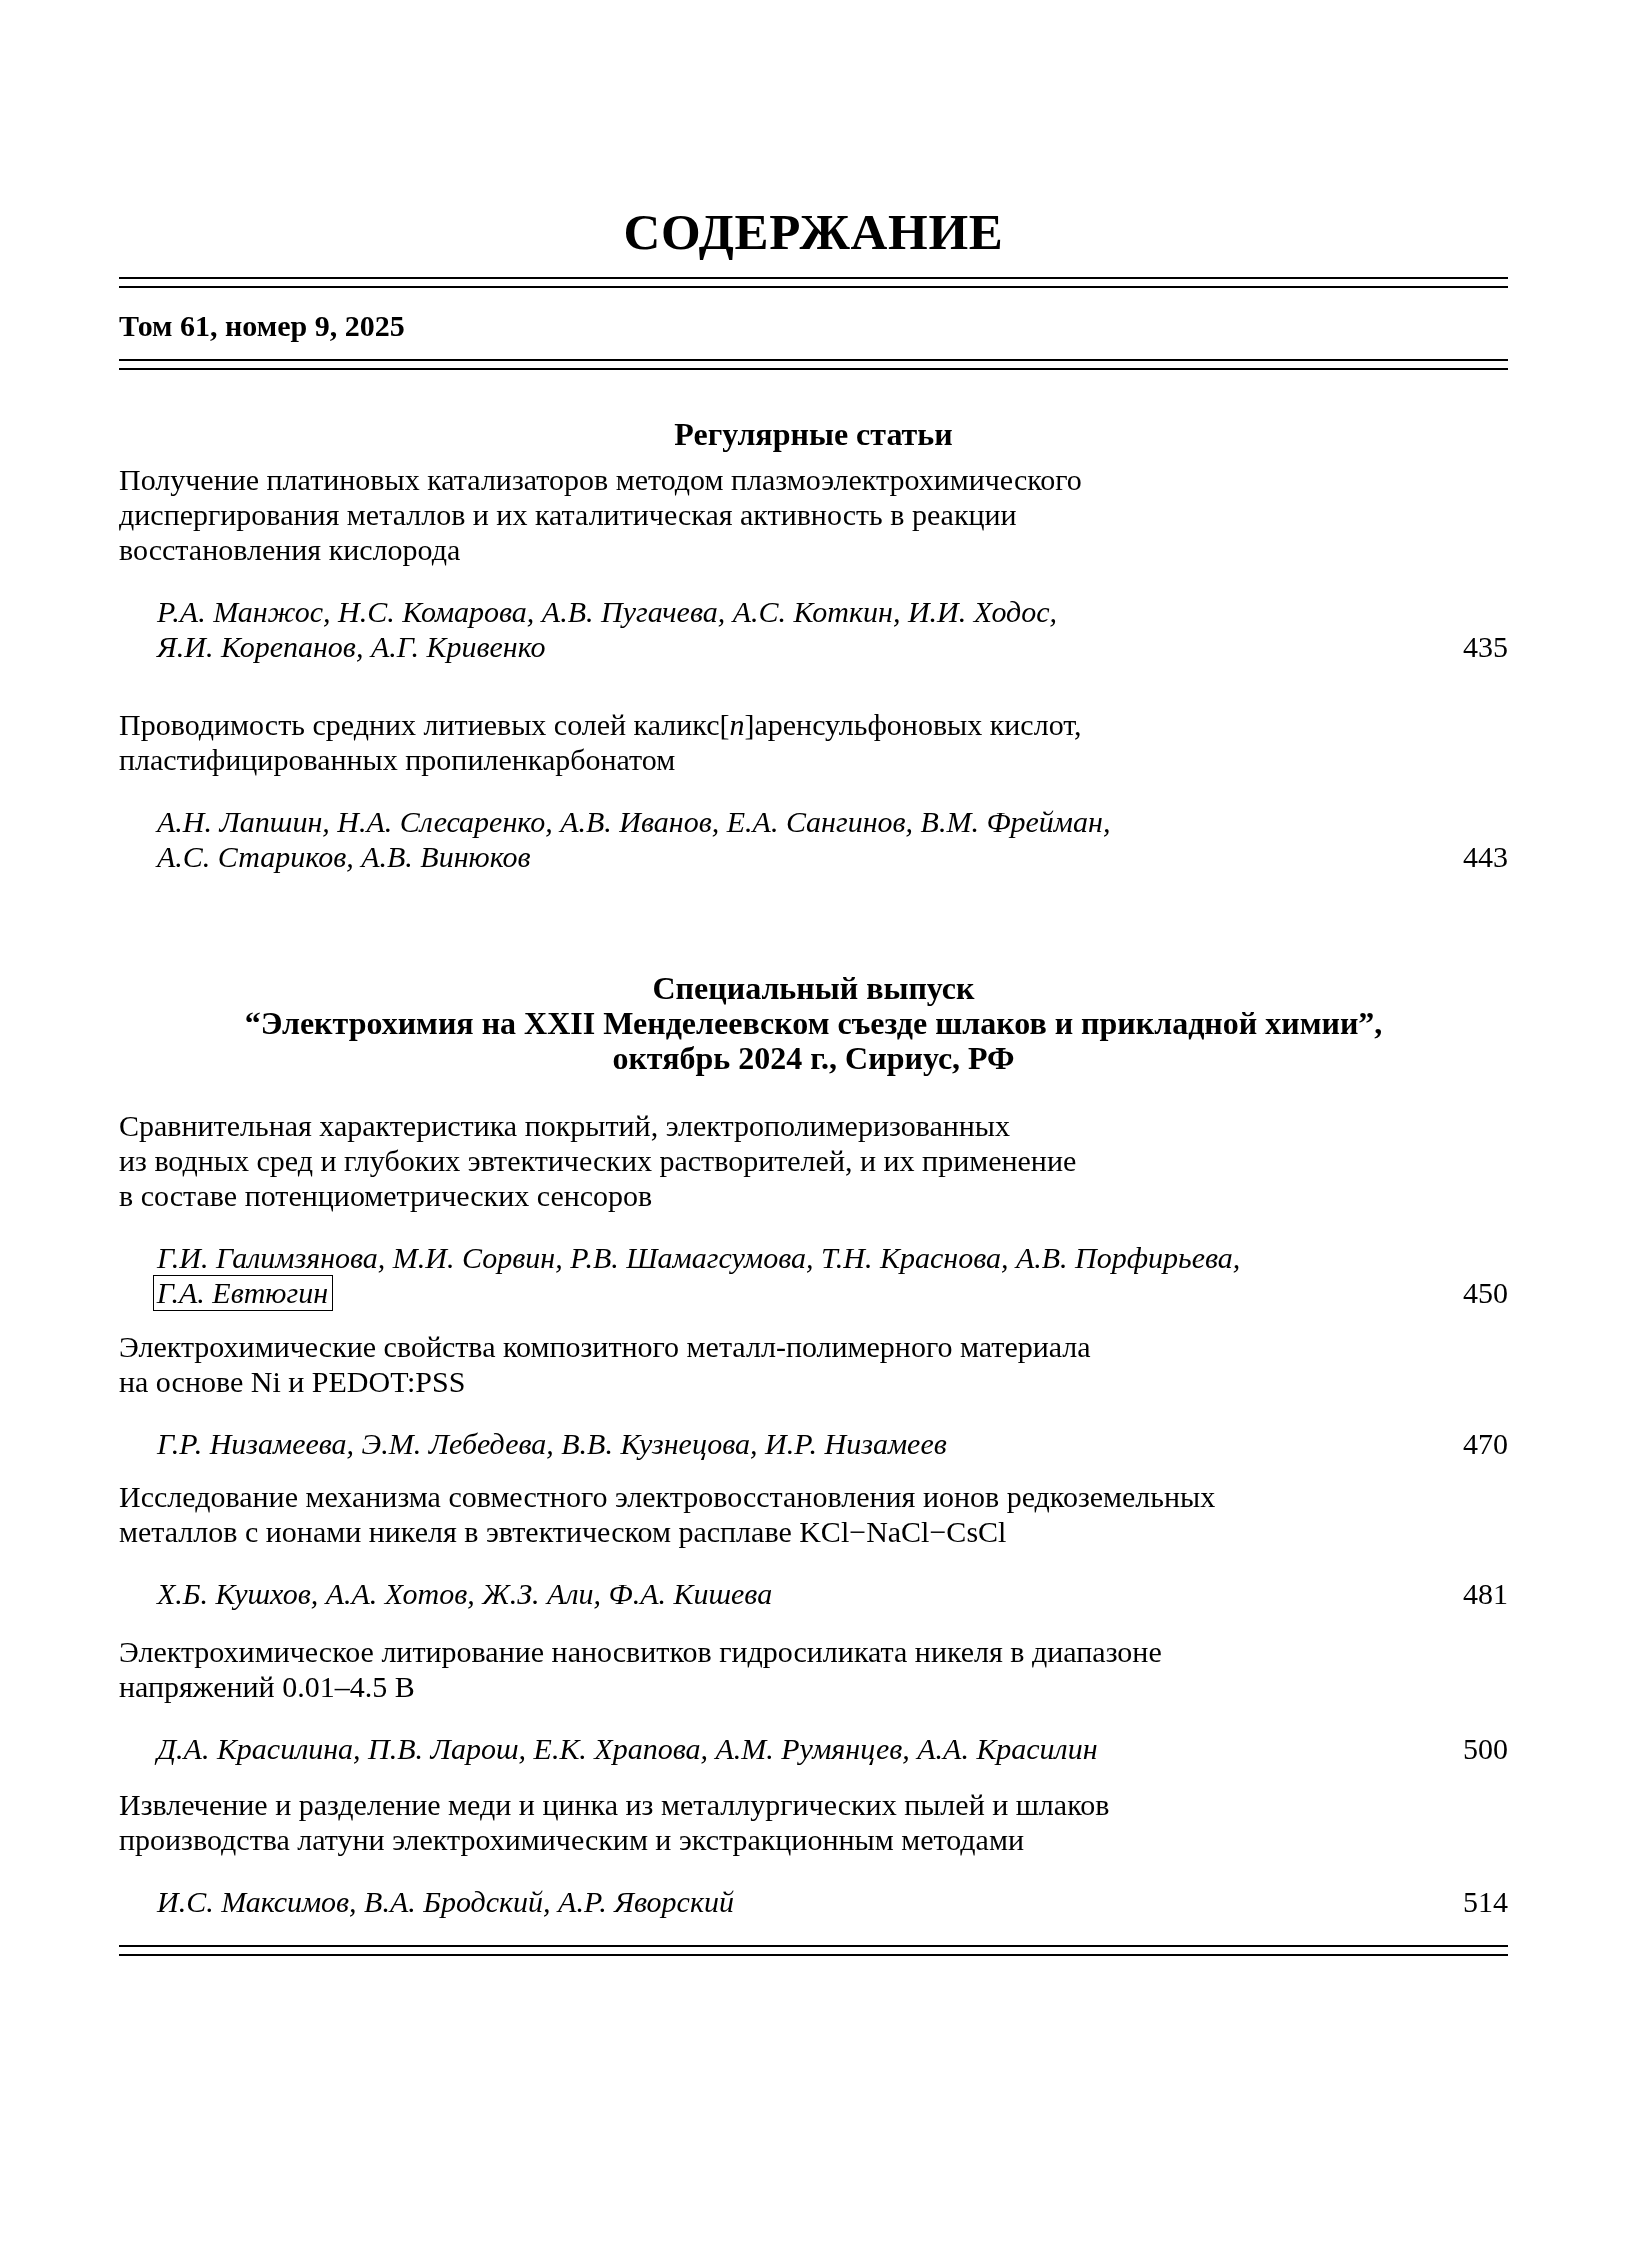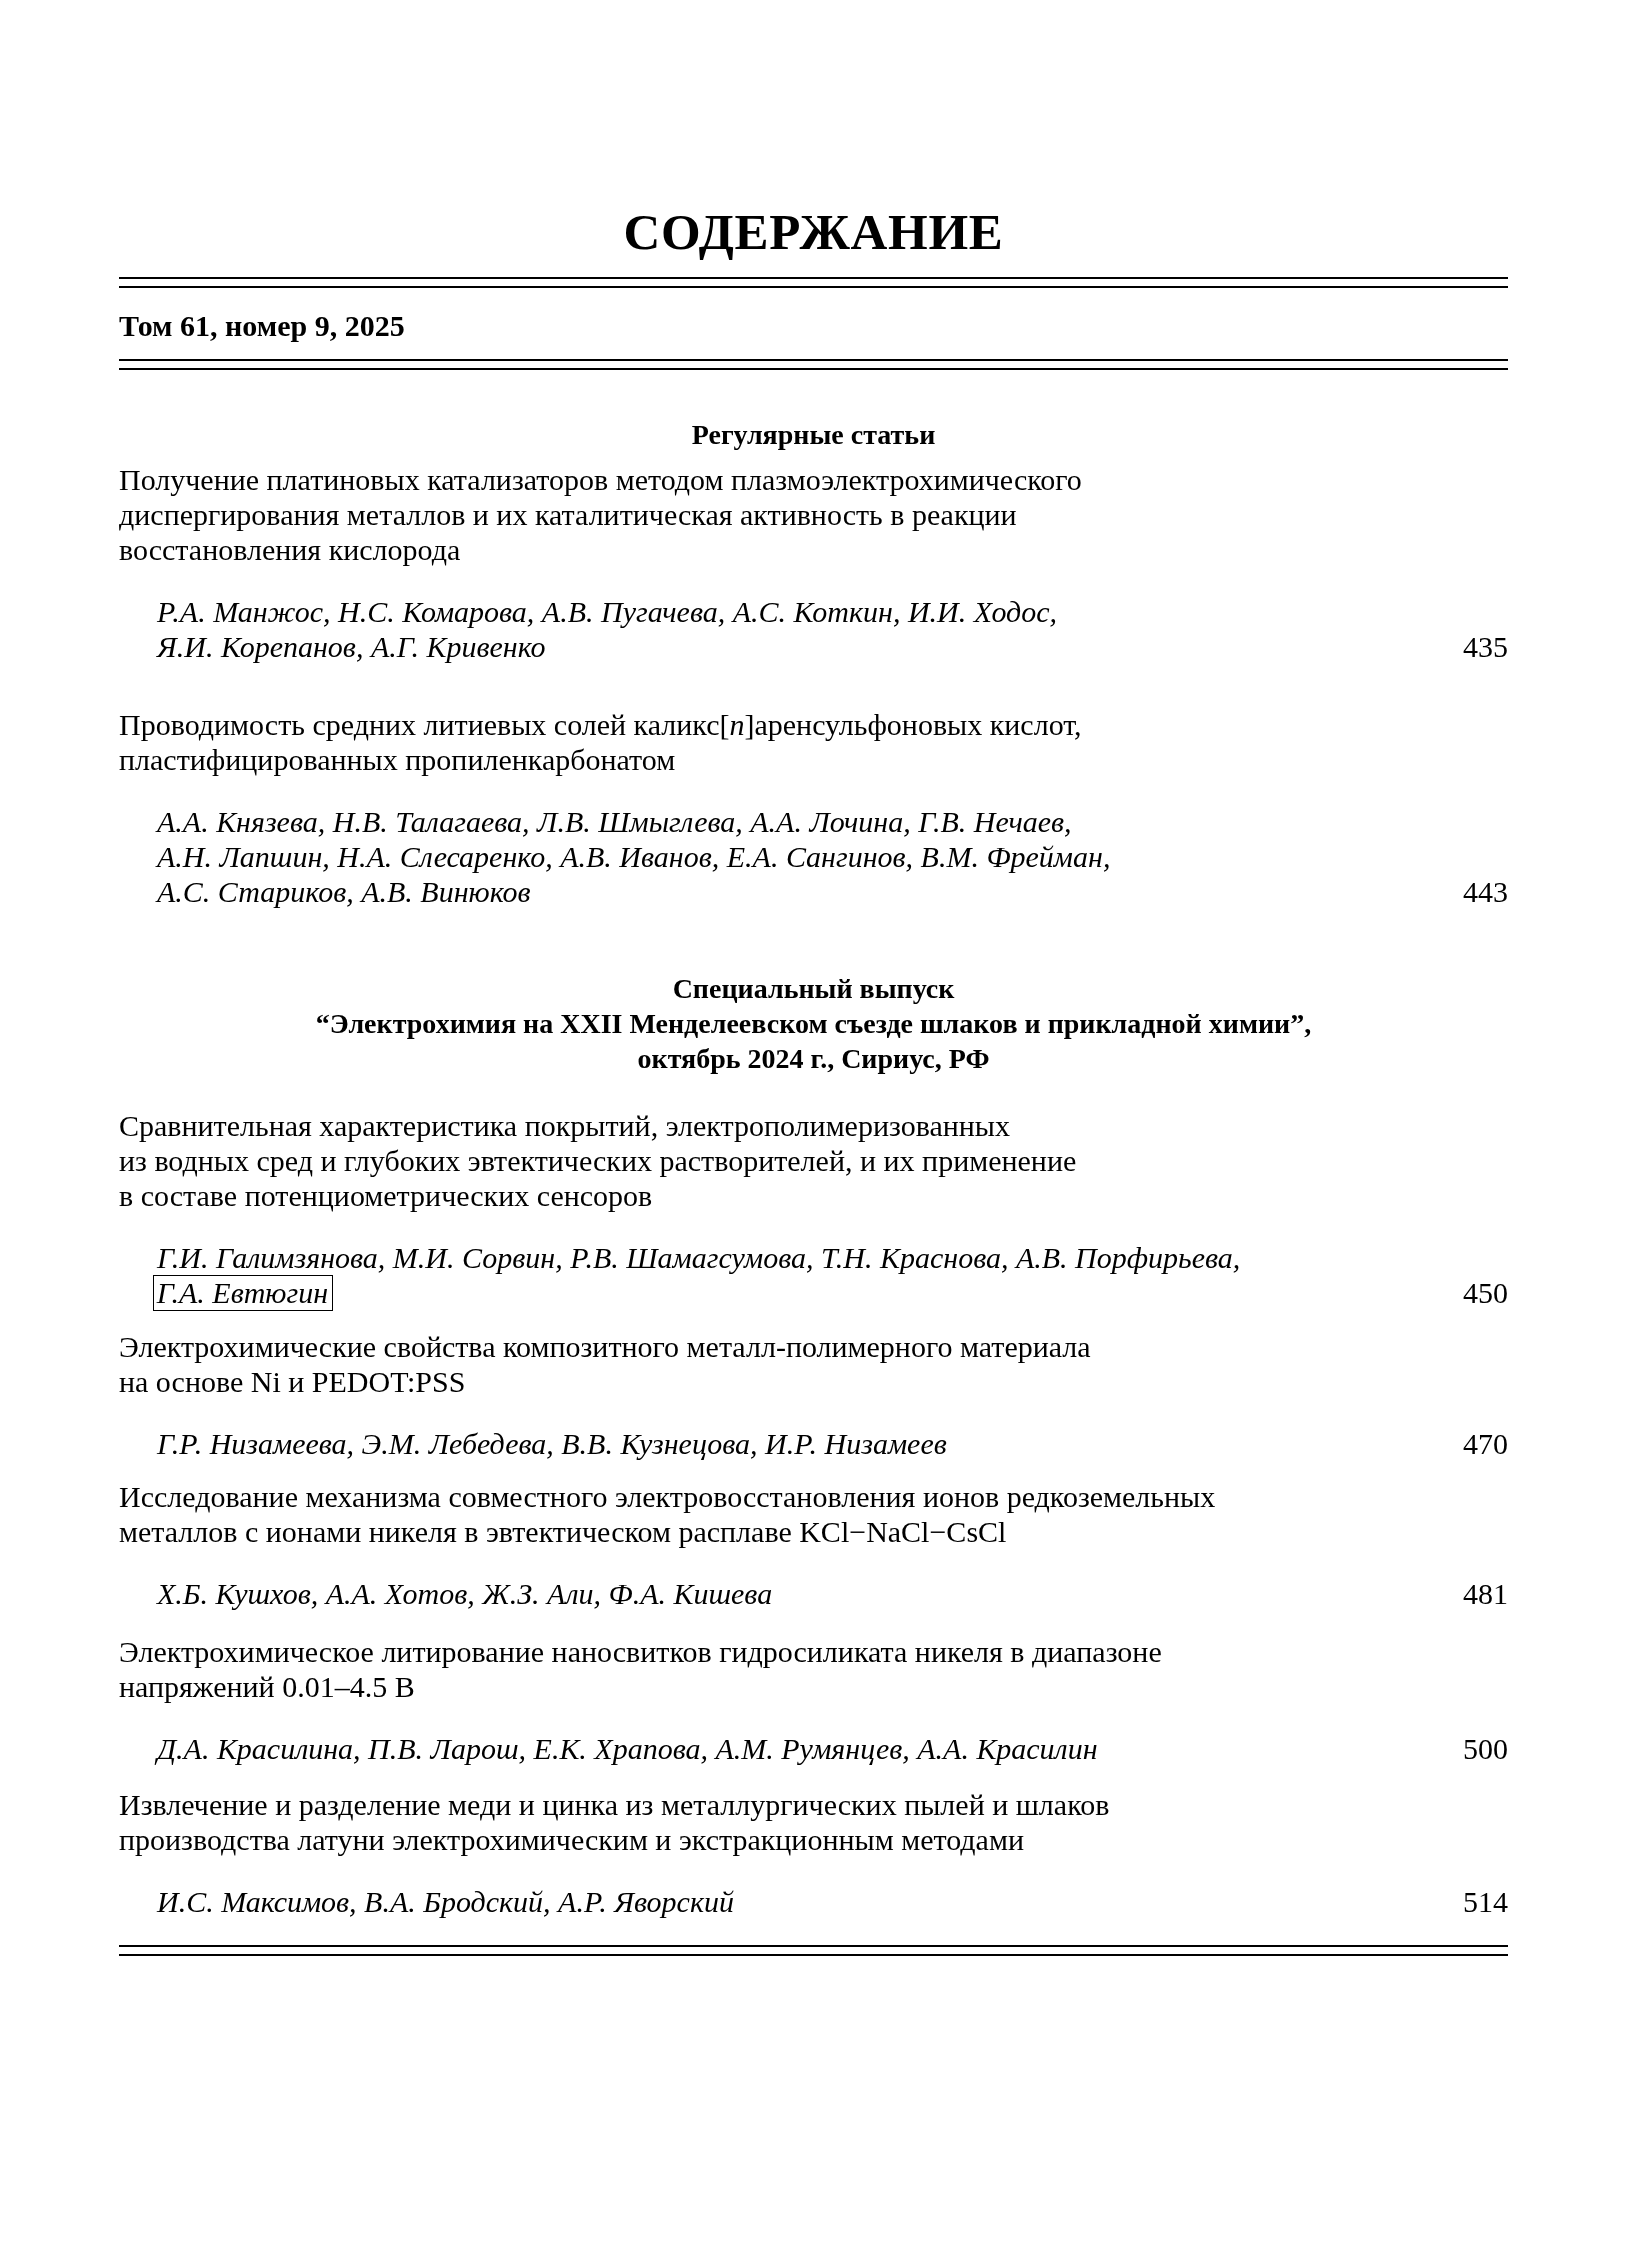--- a/index.html
+++ b/index.html
@@ -5,21 +5,21 @@
     html, body { margin: 0; padding: 0; background: #ffffff; }
     body { width: 1626px; height: 2261px; position: relative; overflow: hidden;
            font-family: "Liberation Serif", "DejaVu Serif", serif; color: #000; }
     .page { position: absolute; left: 119px; top: 0; width: 1389px; }
     .main-title { position: absolute; top: 202px; left: 0; width: 100%; text-align: center;
                   font-weight: bold; font-size: 51px; line-height: 60px; letter-spacing: 0.7px; }
     .rule-double { position: absolute; left: 0; width: 100%; height: 11.4px;
                    border-top: 2.7px solid #000; border-bottom: 2.7px solid #000; box-sizing: border-box; }
     .volume { position: absolute; top: 306px; left: 0; font-weight: bold; font-size: 30px; line-height: 40px; }
     .section-head { position: absolute; left: 0; width: 100%; text-align: center; font-weight: bold;
-                    font-size: 28px; line-height: 35px; }
+                    font-size: 32px; line-height: 35px; }
     .entry { position: absolute; left: 0; width: 100%; }
     .entry-title { font-size: 30px; line-height: 35px; margin: 0; white-space: nowrap; }
     .entry-authors-row { position: relative; margin-top: 27px; }
     .entry-authors { font-style: italic; font-size: 30px; line-height: 35px; padding-left: 38px;
                      white-space: nowrap; }
     .entry-authors .line { display: block; }
     .boxed { border: 1.3px solid #000; padding: 0 4px 1.3px 2.7px; margin-left: -4px; }
     .page-num { position: absolute; right: 0; bottom: 0; font-size: 30px; line-height: 35px; }
     em.var { font-style: italic; }
   </style>
@@ -55,21 +55,20 @@
     </div>
   </div>
 
   <div class="entry" style="top:707px;">
     <div class="entry-title">
       <div><span>Проводимость средних литиевых солей каликс[</span><em class="var">n</em><span>]аренсульфоновых кислот,</span></div>
       <div>пластифицированных пропиленкарбонатом</div>
     </div>
     <div class="entry-authors-row">
       <div class="entry-authors">
-        <span class="line">А.А. Князева, Н.В. Талагаева, Л.В. Шмыглева, А.А. Лочина, Г.В. Нечаев,</span>
         <span class="line">А.Н. Лапшин, Н.А. Слесаренко, А.В. Иванов, Е.А. Сангинов, В.М. Фрейман,</span>
         <span class="line">А.С. Стариков, А.В. Винюков</span>
       </div>
       <div class="page-num">443</div>
     </div>
   </div>
 
   <div class="section-head" style="top:971px;">
     <div>Специальный выпуск</div>
     <div>“Электрохимия на XXII Менделеевском съезде шлаков и  прикладной химии”,</div>

